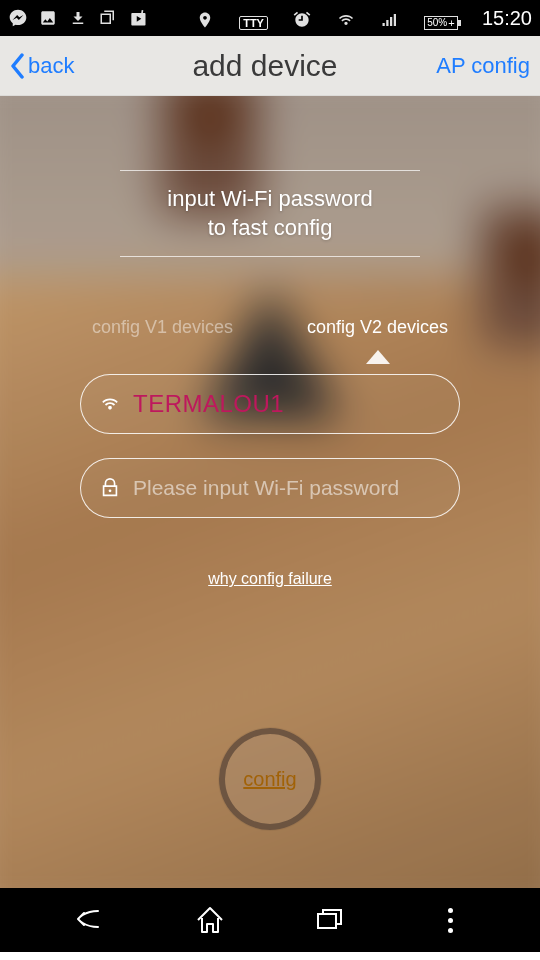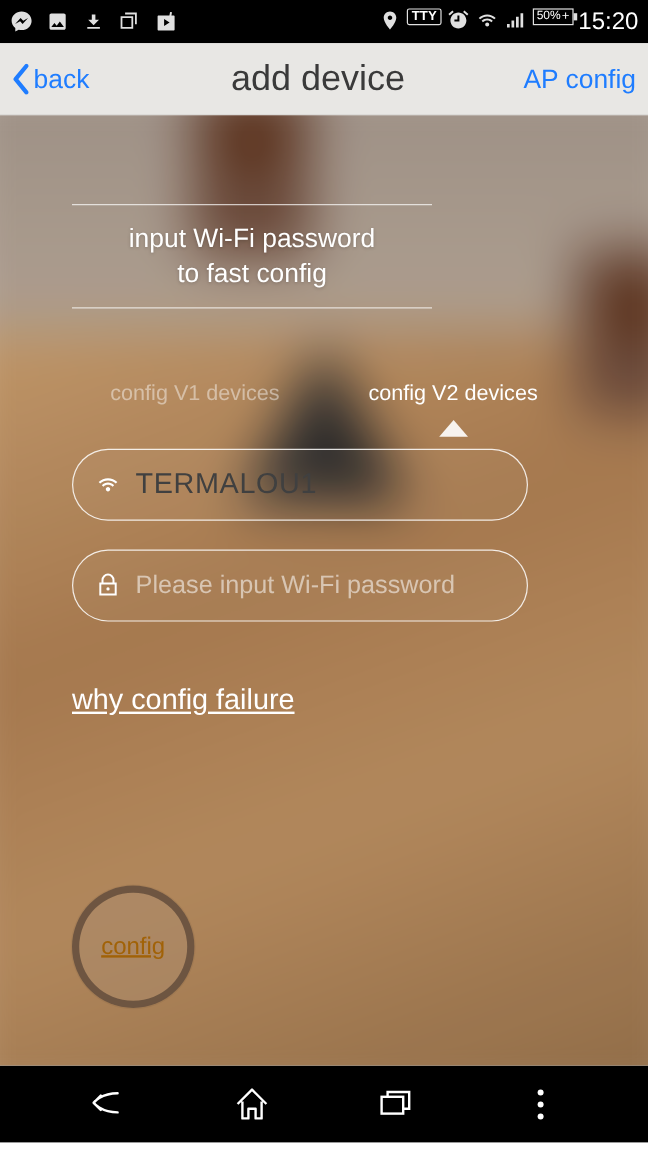--- a/index.html
+++ b/index.html
@@ -22,22 +22,22 @@
     font-size: 16px;
   }
   .status-left {
     display: flex;
     align-items: center;
     gap: 10px;
   }
   .status-right {
     margin-left: auto;
     display: flex;
-    align-items: flex-start;
-    gap: 4px;
+    align-items: flex-end;
+    gap: 24px;
   }
   .status-bar svg { fill: #e0e0e0; }
   .status-icon { width: 20px; height: 20px; display: flex; align-items: center; justify-content: center; }
   .battery {
     border: 1px solid #e0e0e0;
     height: 14px;
     width: 34px;
     display: flex;
     align-items: center;
     justify-content: center;
@@ -169,20 +169,21 @@
     position: absolute;
     inset: 0;
     background: rgba(120,105,90,0.05);
   }
 
   .content {
     position: relative;
     z-index: 1;
     display: flex;
     flex-direction: column;
+    align-items: center;
     padding: 0 60px;
   }
 
   
   .instruction-block {
     margin-top: 74px;
     border-top: 1px solid rgba(255,255,255,0.7);
     border-bottom: 1px solid rgba(255,255,255,0.7);
     width: 300px;
     padding: 14px 0;
@@ -239,42 +240,42 @@
     background: rgba(255,255,255,0.03);
   }
   .pill + .pill { margin-top: 24px; }
   .pill-icon {
     width: 22px;
     height: 22px;
     margin-right: 12px;
     flex-shrink: 0;
   }
   .ssid-text {
-    color: #404040;
+    color: #be185d;
     font-size: 24px;
     font-weight: 400;
     letter-spacing: 0.5px;
   }
   .pwd-input {
     flex: 1;
     background: transparent;
     border: none;
     color: #fff;
     font-size: 21px;
     outline: none;
   }
   .pwd-input::placeholder {
     color: rgba(255,255,255,0.55);
   }
 
   
   .help-link {
     margin-top: 52px;
     color: #fff;
-    font-size: 24px;
+    font-size: 16px;
     text-decoration: underline;
     font-weight: 300;
   }
 
   
   .config-btn {
     margin-top: 140px;
     width: 102px;
     height: 102px;
     border-radius: 50%;

